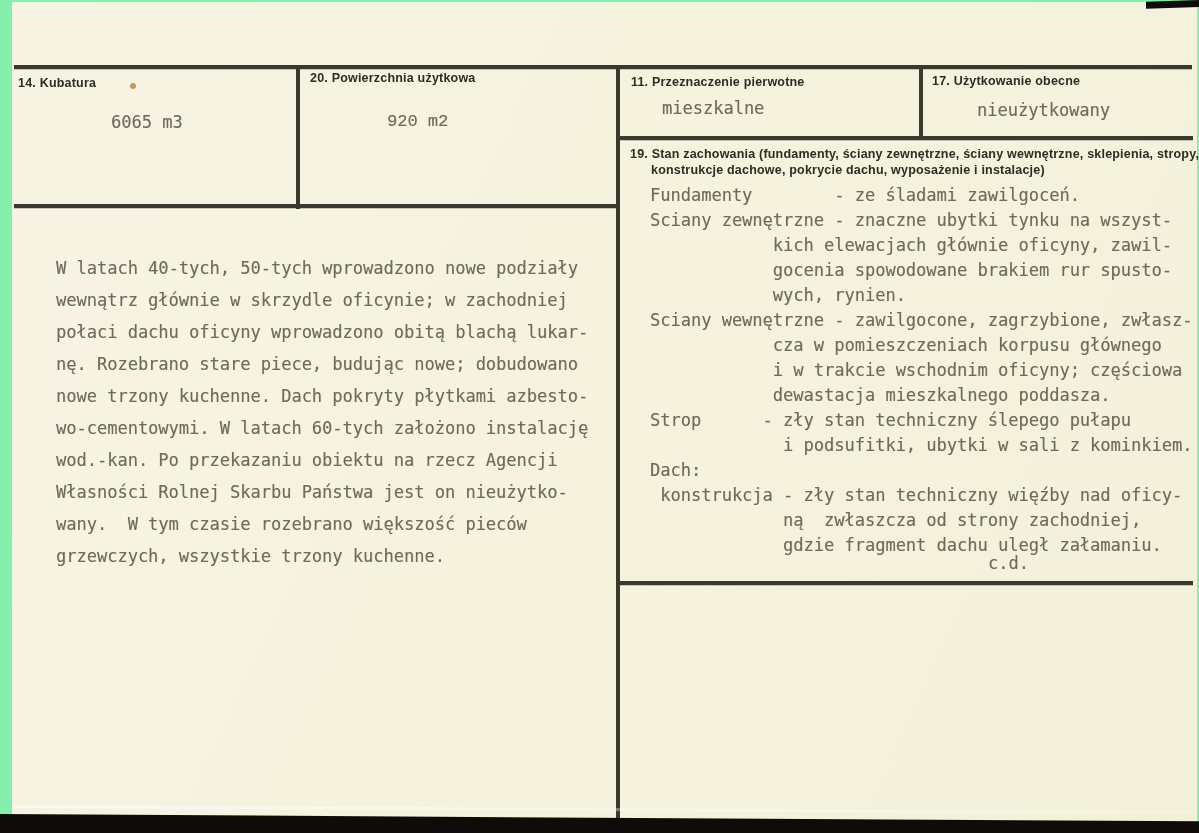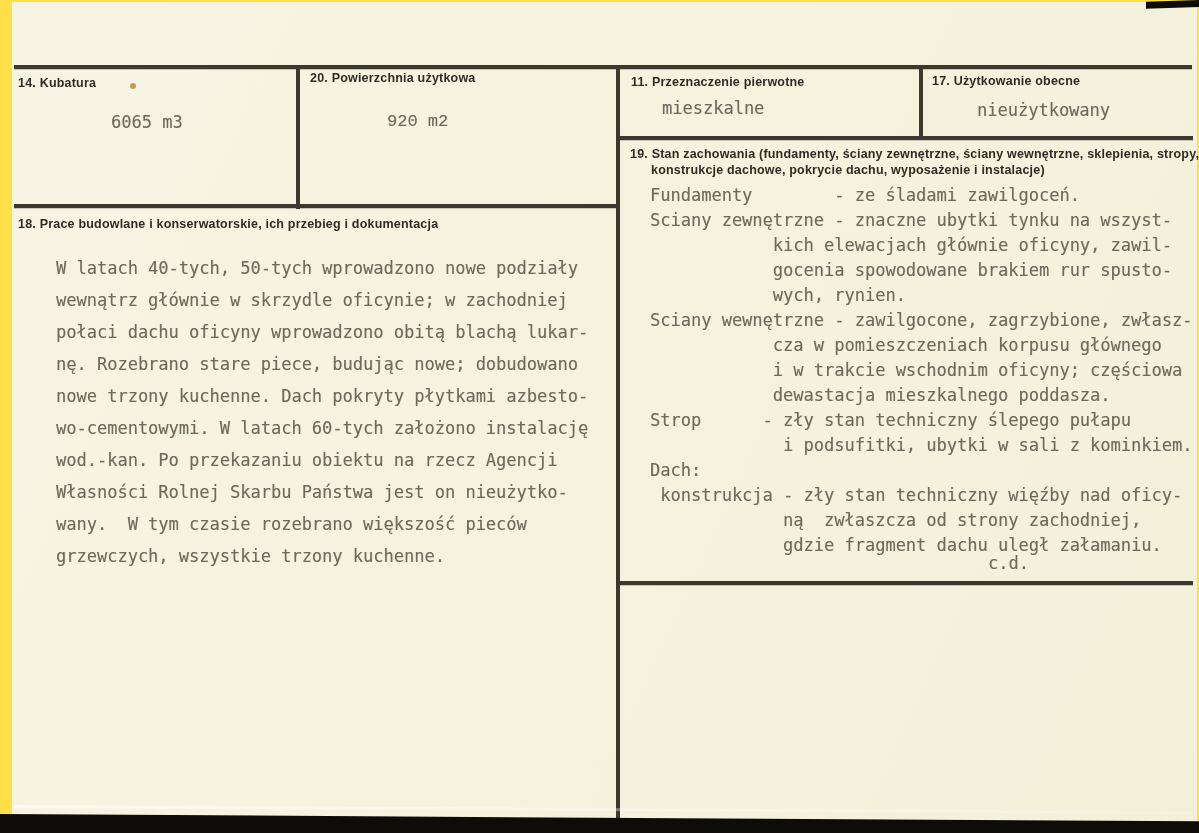--- a/index.html
+++ b/index.html
@@ -1,18 +1,18 @@
 <!DOCTYPE html>
 <html lang="pl"><head>
 <meta charset="utf-8">
 <style>
   html,body{margin:0;padding:0;background:#0d0c09;}
   #screen{
     position:relative;width:1199px;height:833px;overflow:hidden;
-    background:#fde047;
+    background:#86efac;
     font-family:"Liberation Sans",sans-serif;
   }
   .paper{
     position:absolute;left:12px;top:2px;width:1185px;height:831px;
     background:linear-gradient(115deg,#f7f4e4 0%,#f5f2de 45%,#f3f0da 100%);
   }
   .rule{position:absolute;background:#3a382f;}
   .rule.h{height:4px;box-shadow:0 1px 0 rgba(58,56,47,.25);}
   .rule.v{width:4px;}
   .field-label{
@@ -68,21 +68,20 @@
 
   <div class="field-label" style="left:310px;top:71px;">20. Powierzchnia użytkowa</div>
   <div class="typed" style="left:387px;top:112px;font-family:Liberation Mono, monospace;">920 m2</div>
 
   <div class="field-label" style="left:631px;top:75px;">11. Przeznaczenie pierwotne</div>
   <div class="typed" style="left:662px;top:98px;">mieszkalne</div>
 
   <div class="field-label" style="left:932px;top:74px;text-align:right;">17. Użytkowanie obecne</div>
   <div class="typed" style="left:977px;top:100px;">nieużytkowany</div>
 
-  <div class="field-label" style="left:18px;top:217px;">18. Prace budowlane i konserwatorskie, ich przebieg i dokumentacja</div>
   <div class="typed block18" style="left:56px;top:252px;">W latach 40-tych, 50-tych wprowadzono nowe podziały
 wewnątrz głównie w skrzydle oficynie; w zachodniej
 połaci dachu oficyny wprowadzono obitą blachą lukar-
 nę. Rozebrano stare piece, budując nowe; dobudowano
 nowe trzony kuchenne. Dach pokryty płytkami azbesto-
 wo-cementowymi. W latach 60-tych założono instalację
 wod.-kan. Po przekazaniu obiektu na rzecz Agencji
 Własności Rolnej Skarbu Państwa jest on nieużytko-
 wany.  W tym czasie rozebrano większość pieców
 grzewczych, wszystkie trzony kuchenne.</div>

